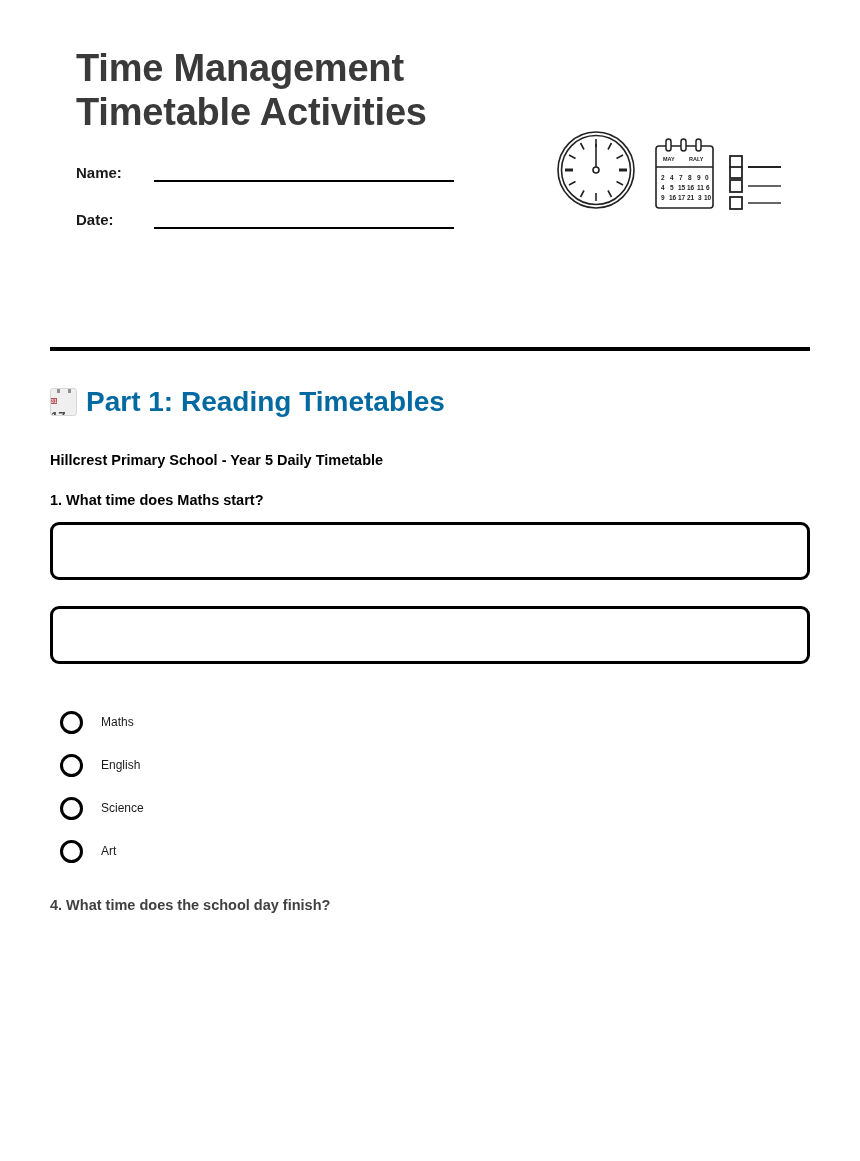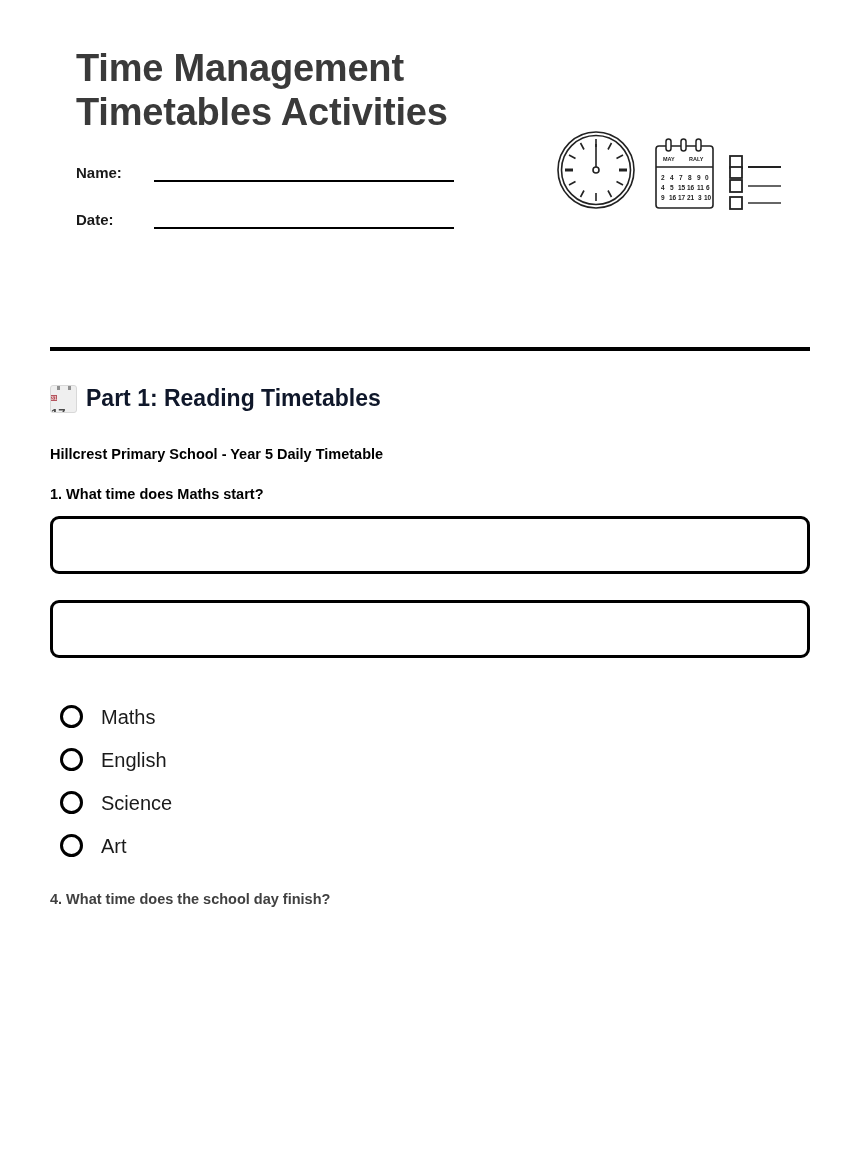--- a/index.html
+++ b/index.html
@@ -85,23 +85,23 @@
   
   .part-zone { position: absolute; left: 50px; top: 385px; width: 760px; }
 
   .part-heading {
     display: flex;
     align-items: center;
     gap: 9px;
     margin: 0;
   }
   .part-heading-text {
-    font-size: 23px;
-    font-weight: bold;
-    color: #0f172a;
+    font-size: 28px;
+    font-weight: bold;
+    color: #0369a1;
     line-height: 1.2;
     text-align: center;
   }
 
   
   .cal-emoji {
     width: 27px;
     height: 28px;
     flex: none;
     border-radius: 3px;
@@ -182,42 +182,42 @@
   .radio {
     width: 23px;
     height: 23px;
     border: 3px solid #000;
     border-radius: 50%;
     box-sizing: border-box;
     flex: none;
     background: #fff;
   }
   .option-label {
-    font-size: 20px;
+    font-size: 12px;
     color: #1a1a1a;
     margin-left: 18px;
     line-height: 1;
   }
 
   .question-clipped {
     margin-top: 24px;
     font-size: 14.5px;
     font-weight: bold;
     color: #404040;
   }
 </style>
 </head>
 <body>
 
 <div class="page">
 
   <div class="header-zone">
     <h1 class="doc-title">
       <span class="line">Time Management</span>
-      <span class="line">Timetables Activities</span>
+      <span class="line">Timetable Activities</span>
     </h1>
 
     <div class="field-row">
       <span class="field-label">Name:</span>
       <span class="field-line"></span>
     </div>
 
     <div class="field-row date-row">
       <span class="field-label">Date:</span>
       <span class="field-line"></span>

